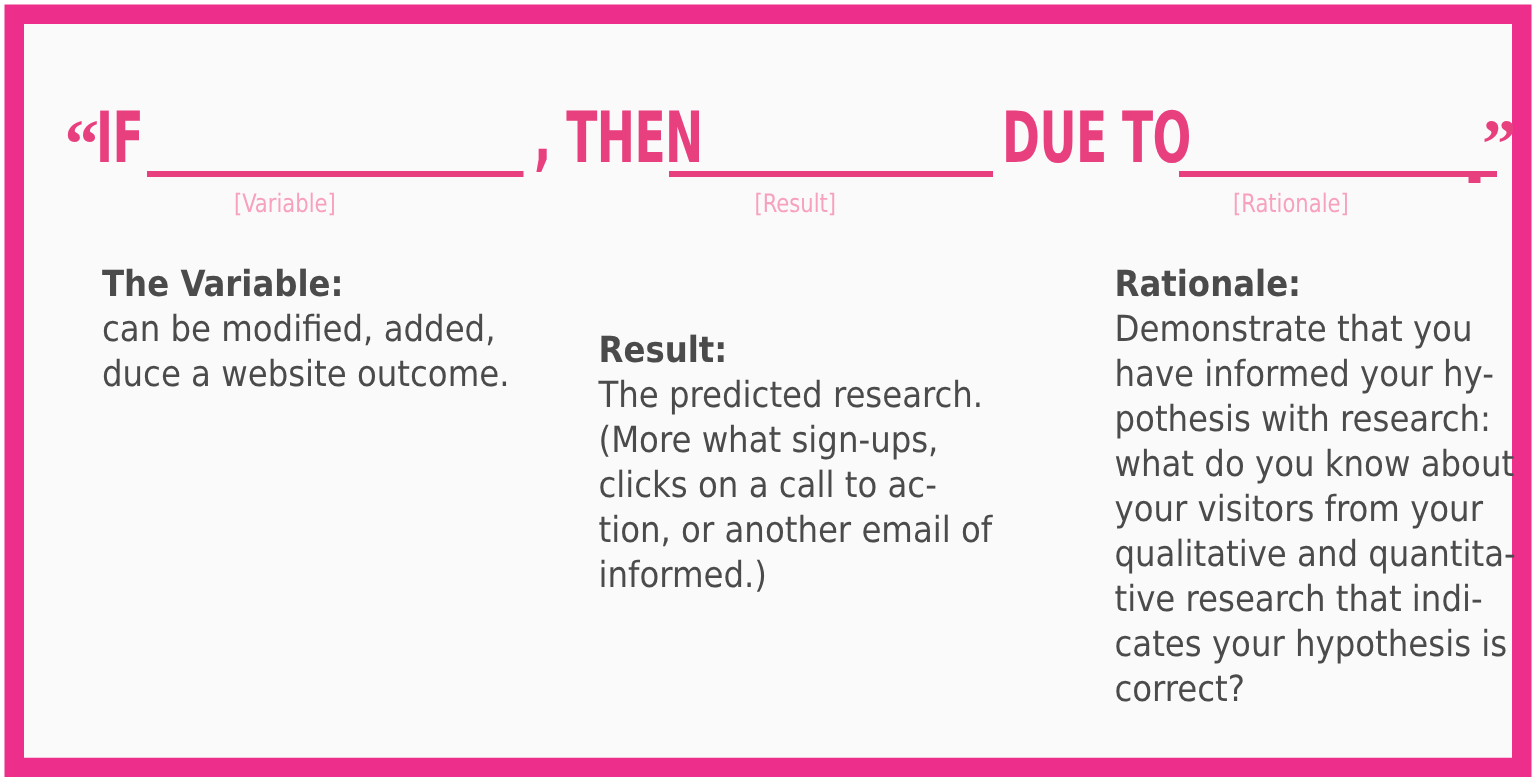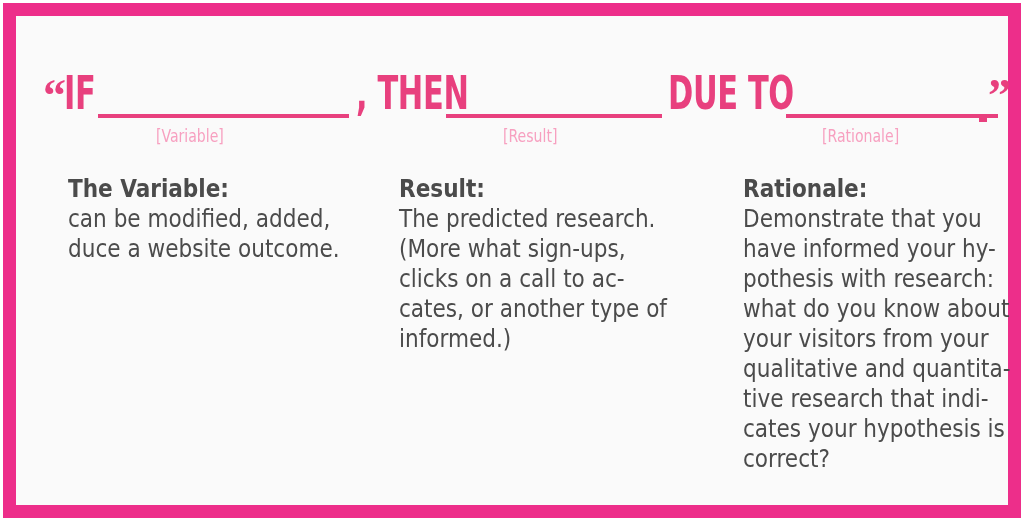--- a/index.html
+++ b/index.html
@@ -111,21 +111,21 @@
   .col .heading {
     font-weight: bold;
     display: block;
   }
   .col .body-line {
     display: block;
     white-space: nowrap;
   }
 
   #col-1 { left: 52px;  width: 300px; }
-  #col-2 { left: 383px; width: 300px; }
+  #col-2 { left: 383px; width: 300px; margin-top: 44px; }
   #col-3 { left: 727px; width: 290px; }
 </style>
 </head>
 <body>
 
 <div id="card">
   <div id="inner">
 
     <div id="headline">
 
@@ -158,21 +158,21 @@
       <span class="heading">The Variable:</span>
       <span class="body-line">can be modified, added,</span>
       <span class="body-line">duce a website outcome.</span>
     </div>
 
     <div class="col" id="col-2">
       <span class="heading">Result:</span>
       <span class="body-line">The predicted research.</span>
       <span class="body-line">(More what sign-ups,</span>
       <span class="body-line">clicks on a call to ac-</span>
-      <span class="body-line">cates, or another type of</span>
+      <span class="body-line">tion, or another email of</span>
       <span class="body-line">informed.)</span>
     </div>
 
     <div class="col" id="col-3">
       <span class="heading">Rationale:</span>
       <span class="body-line">Demonstrate that you</span>
       <span class="body-line">have informed your hy-</span>
       <span class="body-line">pothesis with research:</span>
       <span class="body-line">what do you know about</span>
       <span class="body-line">your visitors from your</span>

